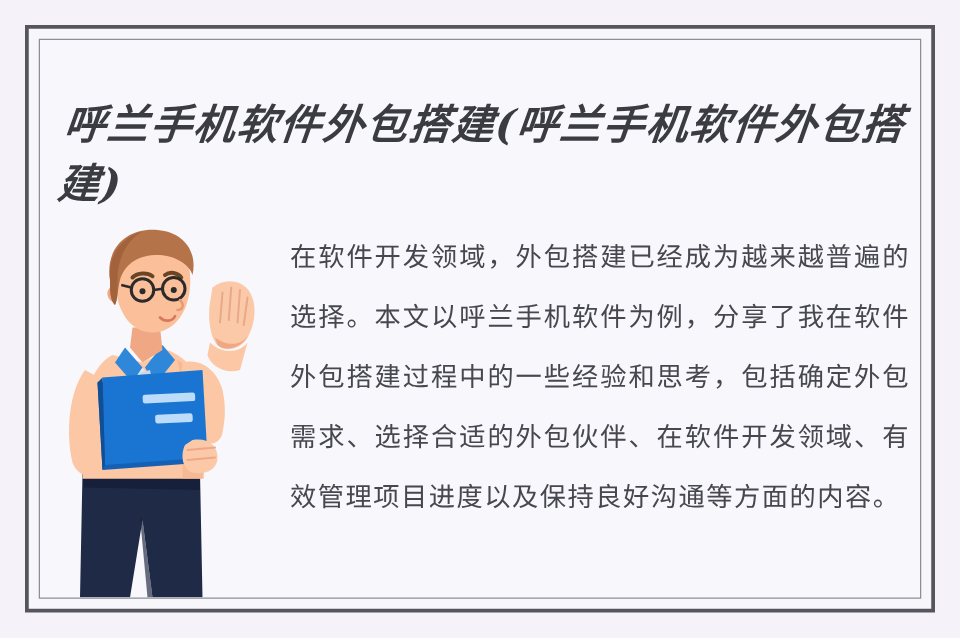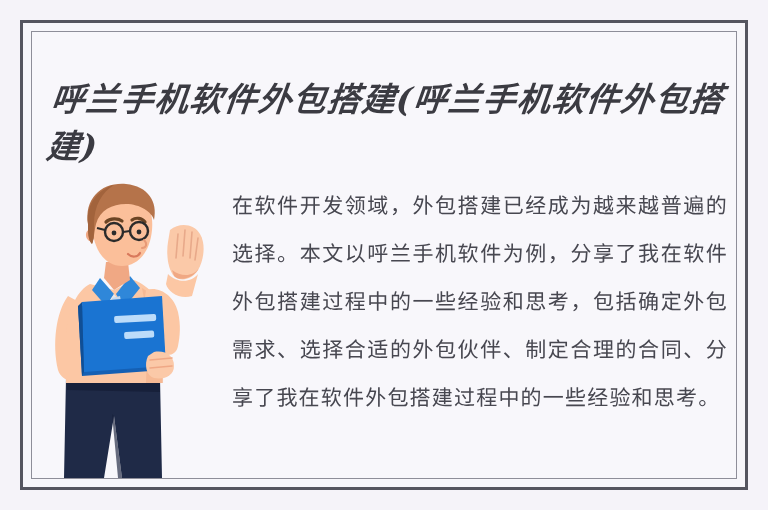--- a/index.html
+++ b/index.html
@@ -213,21 +213,21 @@
               <g>
                 <path d="M112 174 C124 172 132 178 132 188 C132 198 122 202 112 200
                          C104 198 102 186 106 178 Z" fill="#fbc9a8"></path>
                 <path d="M108 182 L130 180" stroke="#efa886" stroke-width="1.6" stroke-linecap="round"></path>
                 <path d="M108 190 L130 188" stroke="#efa886" stroke-width="1.6" stroke-linecap="round"></path>
               </g>
 
             </svg>
           </div>
 
-          <div class="article-body">在软件开发领域，外包搭建已经成为越来越普遍的选择。本文以呼兰手机软件为例，分享了我在软件外包搭建过程中的一些经验和思考，包括确定外包需求、选择合适的外包伙伴、制定合理的合同、分享了我在软件外包搭建过程中的一些经验和思考。</div>
+          <div class="article-body">在软件开发领域，外包搭建已经成为越来越普遍的选择。本文以呼兰手机软件为例，分享了我在软件外包搭建过程中的一些经验和思考，包括确定外包需求、选择合适的外包伙伴、在软件开发领域、有效管理项目进度以及保持良好沟通等方面的内容。</div>
 
         </div>
 
       </div>
     </div>
   </div>
 
 </div>
 
 </body></html>

